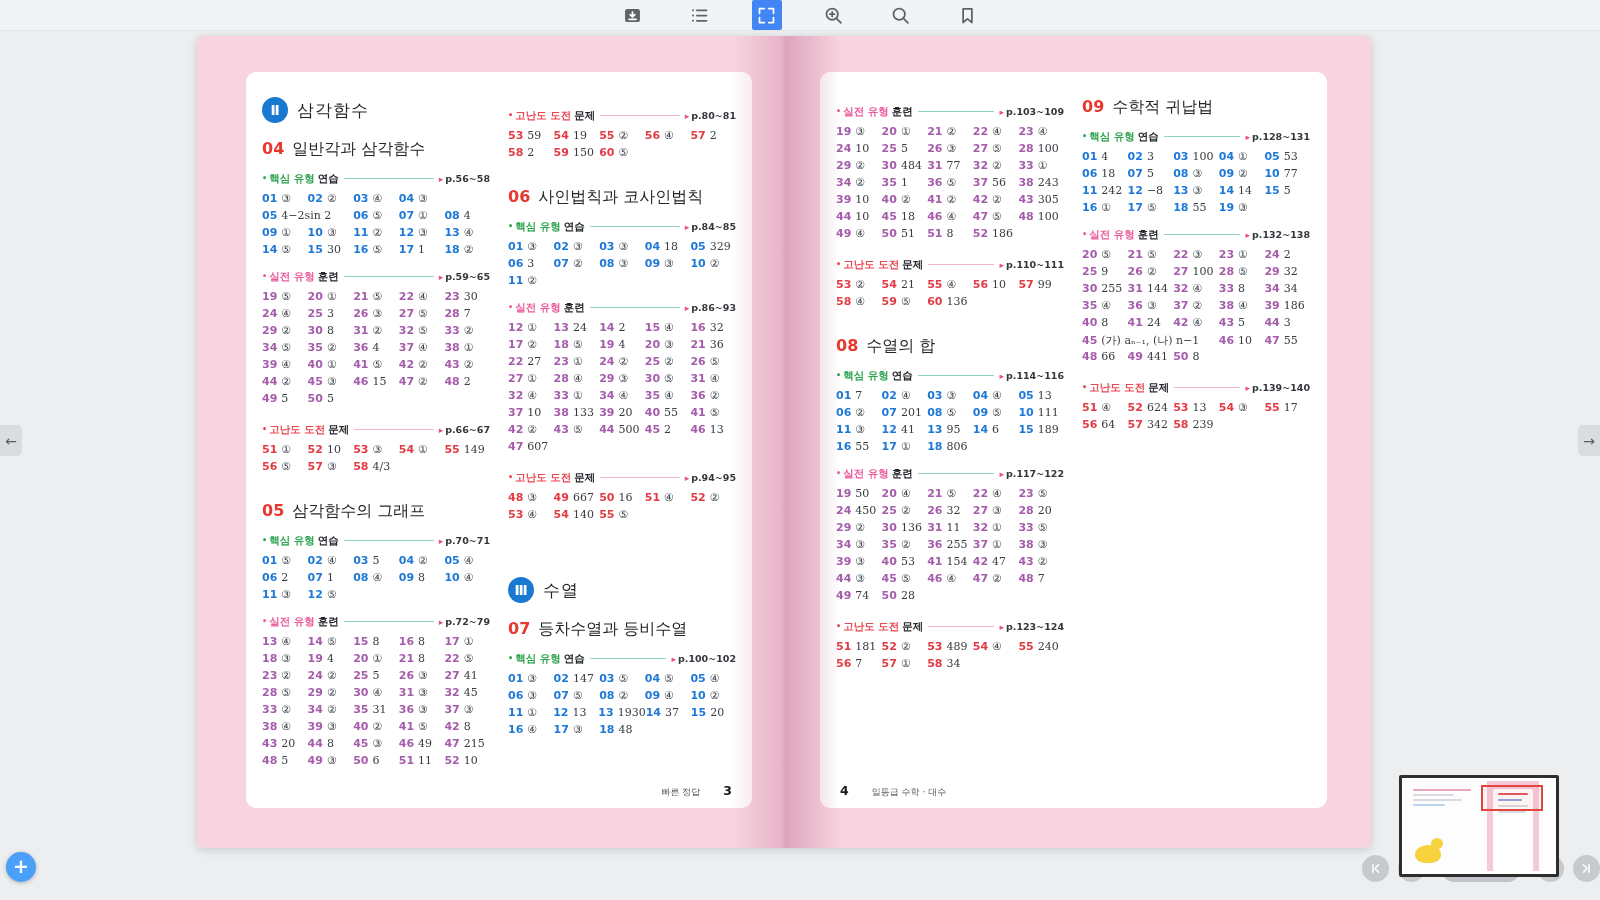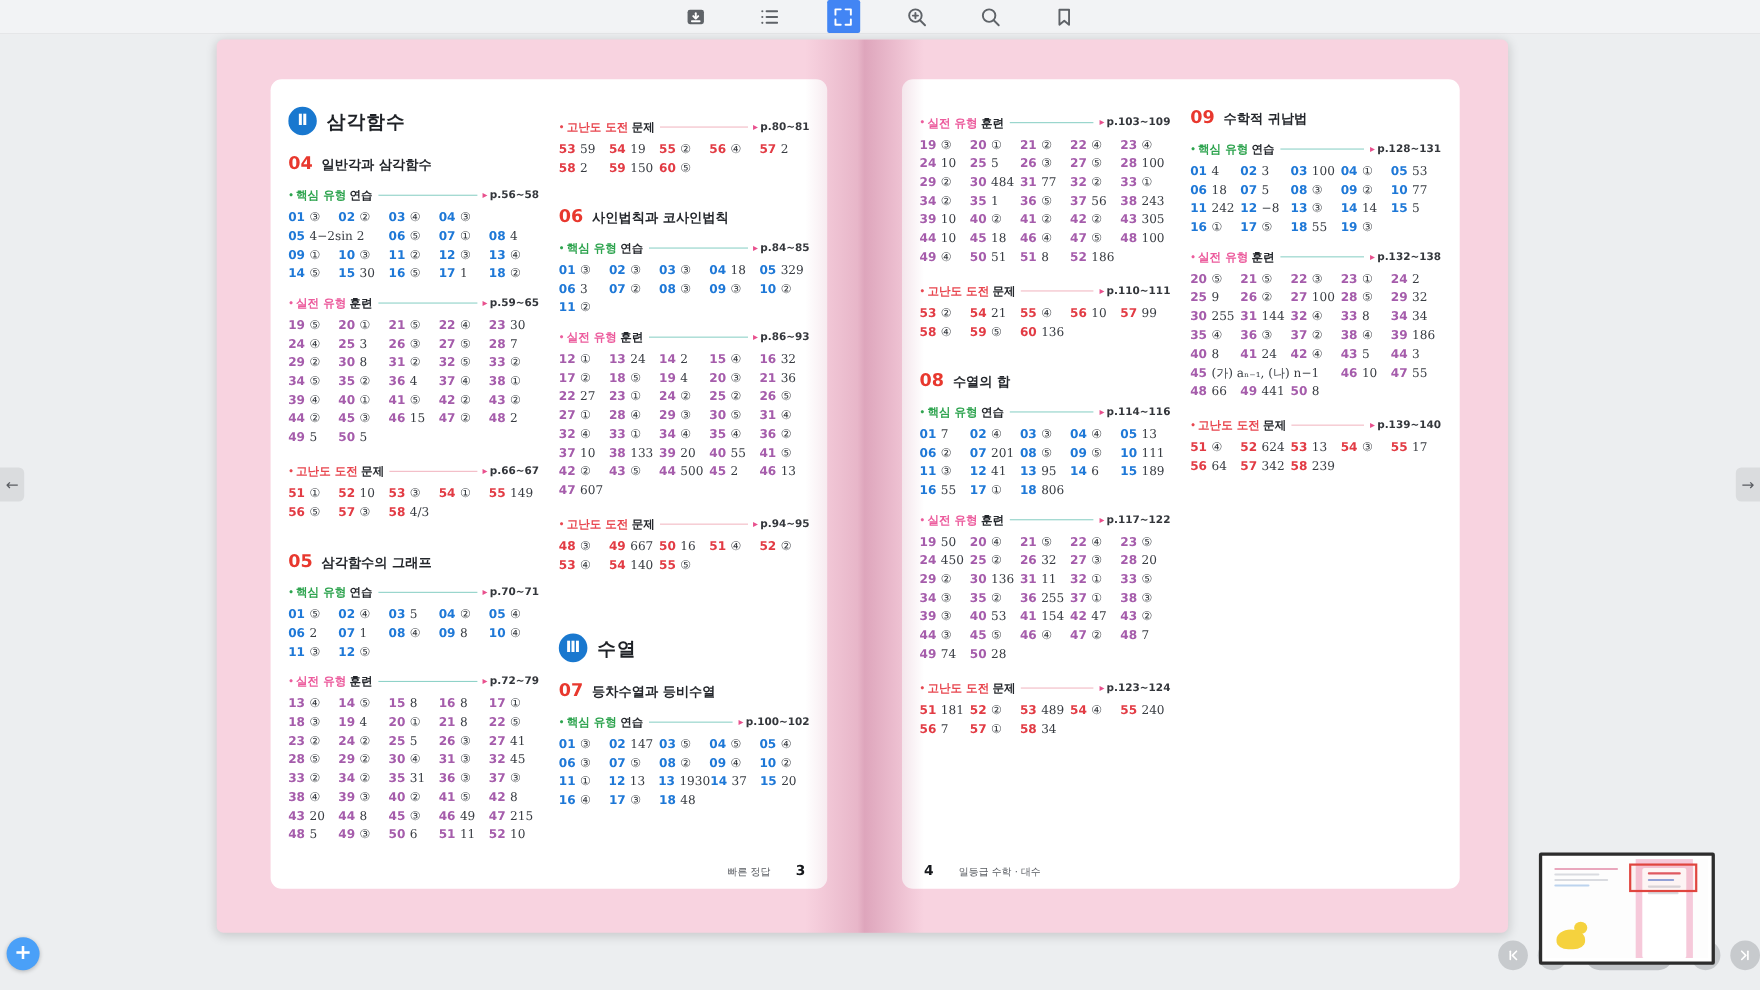--- a/index.html
+++ b/index.html
@@ -28,26 +28,26 @@
   .page.right { left:623px; width:507px; }
   .page-body { position:absolute; left:16px; right:16px; top:23px; bottom:26px;
     display:flex; gap:18px; overflow:hidden; }
   .col { width:228px; display:flex; flex-direction:column; }
 
   
   .chapter { display:flex; align-items:center; gap:9px; margin:2px 0 10px; }
   .col > .chapter:not(:first-child) { margin-top:52px; }
   .badge { width:26px; height:26px; border-radius:50%; background:#1978cf; color:#fff;
     font-weight:bold; font-size:14px; display:flex; align-items:center; justify-content:center; }
-  .chapter-title { font-size:17px; font-weight:bold; color:#1e2126; letter-spacing:1px; }
+  .chapter-title { font-size:17px; font-weight:normal; color:#1e2126; letter-spacing:1px; }
   .unit { display:flex; align-items:baseline; gap:8px; margin:24px 0 2px; }
   .chapter + .unit { margin-top:6px; }
   .col > .unit:first-child { margin-top:2px; }
   .unit-num { color:#e8382e; font-size:16px; font-weight:bold; }
-  .unit-title { color:#23262b; font-size:12px; font-weight:bold; }
+  .unit-title { color:#23262b; font-size:16px; font-weight:normal; }
 
   
   .answers { margin-top:9px; }
   .answers.cat-challenge { margin-top:13px; }
   .sec-head { display:flex; align-items:center; font-size:10.5px; font-weight:bold; margin-bottom:6px; height:15px; }
   .dot { font-size:8px; margin-right:2px; }
   .lab2 { color:#23262b; margin-left:3px; }
   .line { flex:1; height:1px; margin:0 5px; }
   .arrow { font-size:9px; color:#e8508d; margin-right:2px; }
   .pgref { font-size:9.5px; font-weight:bold; color:#33363b; }

